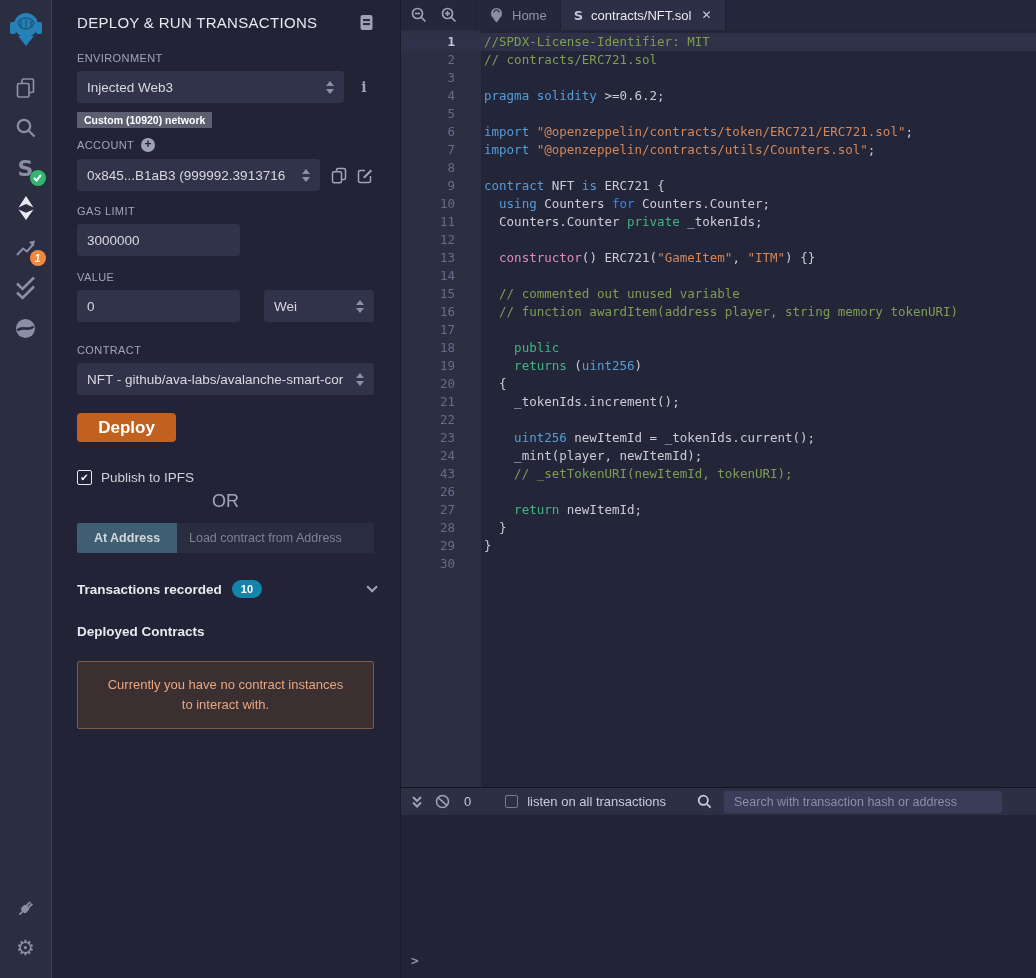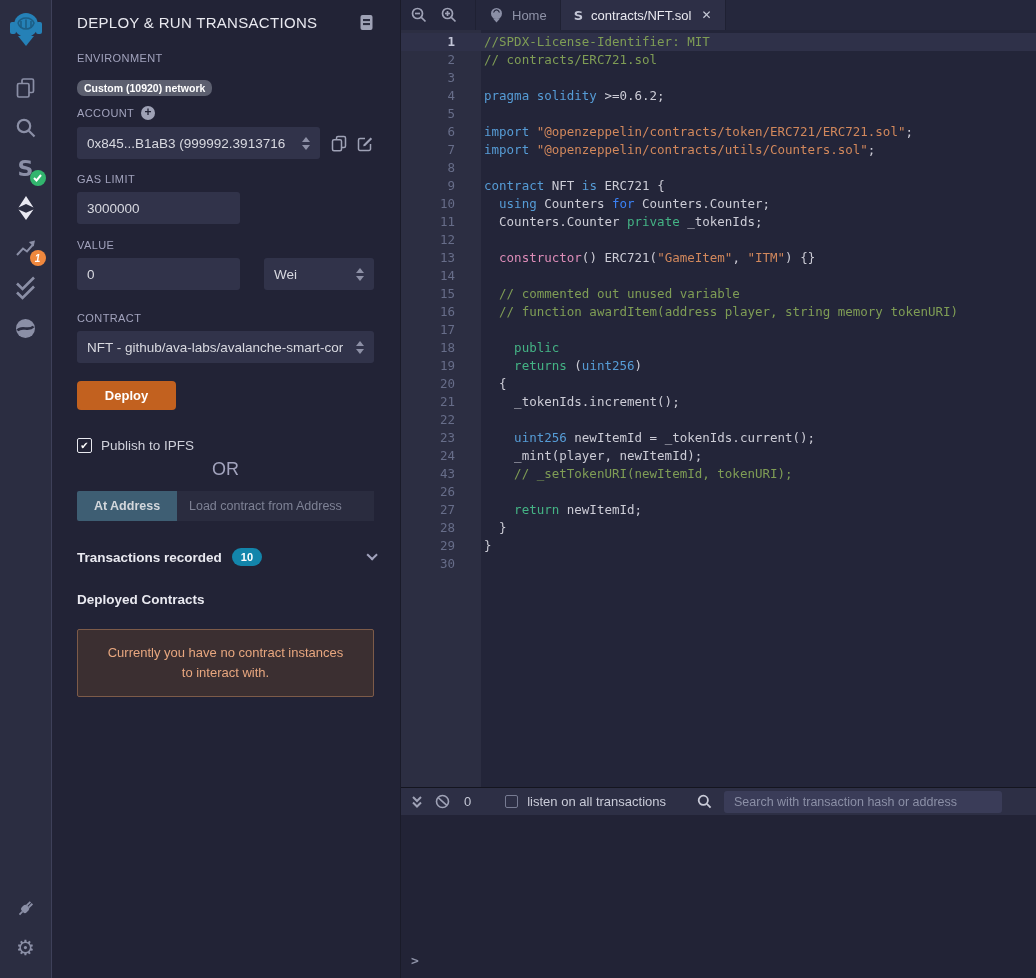--- a/index.html
+++ b/index.html
@@ -32,27 +32,27 @@
   .select, .tinput { background:#31334a; border:none; border-radius:3px; height:32px;
     color:#d8d9e0; font-size:13.5px; padding:0 10px; display:flex; align-items:center;
     font-family:"Liberation Sans", sans-serif; }
   .select { justify-content:space-between; cursor:pointer; }
   .sel-arrows { display:flex; flex-direction:column; gap:3px; margin-left:6px; flex-shrink:0; }
   .sel-arrows i { display:block; width:0; height:0; border-left:4px solid transparent; border-right:4px solid transparent; }
   .sel-arrows .up { border-bottom:5px solid #8d90a6; }
   .sel-arrows .dn { border-top:5px solid #8d90a6; }
   .row { display:flex; align-items:center; }
   .net-badge { display:inline-block; background:#5c5f6f; color:#fff; font-size:10.5px; font-weight:bold;
-    border-radius:7px; padding:2px 7px; margin-top:9px; align-self:flex-start; }
+    border-radius:0; padding:2px 7px; margin-top:9px; align-self:flex-start; }
   .plus-circle { width:14px; height:14px; border-radius:50%; background:#9fa2b6; color:#222336;
     font-size:12px; font-weight:bold; line-height:13px; text-align:center; cursor:pointer; }
   .i-icon { font-family:"DejaVu Serif", serif; font-weight:bold; font-size:14px; color:#9fa2b6;
     width:20px; text-align:center; cursor:pointer; }
   .deploy-btn { margin-top:18px; width:99px; height:29px; background:#c2611f; border:none; border-radius:4px;
-    color:#fff; font-weight:bold; font-size:13px; cursor:pointer; font-family:"Liberation Sans", sans-serif; }
+    color:#fff; font-weight:bold; font-size:17px; cursor:pointer; font-family:"Liberation Sans", sans-serif; }
   .checkbox { width:15px; height:15px; border:1px solid #e8e8ef; border-radius:2px; background:#222336;
     display:flex; align-items:center; justify-content:center; cursor:pointer; flex-shrink:0; }
   .checkbox.checked::after { content:"✔"; font-family:"DejaVu Sans", sans-serif; color:#fff; font-size:10px; }
   .publish-row { margin-top:28px; display:flex; align-items:center; gap:9px; font-size:13.5px; color:#cfd0da; }
   .or { margin-top:6px; text-align:center; color:#a2a3bd; font-size:18px; }
   .ataddr-row { margin-top:11px; display:flex; height:30px; }
   .ataddr-btn { width:100px; background:#3e5e73; border:none; border-radius:2px 0 0 2px; color:#d3d7dc;
     font-weight:bold; font-size:12.5px; cursor:pointer; font-family:"Liberation Sans", sans-serif; }
   .ataddr-input { flex:1; background:#2a2c3f; border:none; color:#d8d9e0; font-size:12.5px; padding:0 12px;
     font-family:"Liberation Sans", sans-serif; }
@@ -196,20 +196,30 @@
         <svg width="15" height="17" viewBox="0 0 15 17">
             <rect x="1.5" y="1" width="12" height="15" rx="2" fill="#9fa2b6"></rect>
             <rect x="4" y="5" width="7" height="2.1" fill="#2a2c3f"></rect>
             <rect x="4" y="9" width="7" height="2.1" fill="#2a2c3f"></rect>
           </svg>
       </span>
     </div>
 
     <div class="fld-env">
       <div class="label lbl-gap">ENVIRONMENT</div>
+      <div class="row">
+        <div class="select" style="flex:1">
+          <span>Injected Web3</span>
+          <span class="sel-arrows">
+              <i class="up"></i>
+              <i class="dn"></i>
+            </span>
+        </div>
+        <span class="i-icon" style="margin-left:10px">i</span>
+      </div>
       <span class="net-badge">Custom (10920) network</span>
     </div>
 
     <div class="fld" style="margin-top:10px">
       <div class="label lbl-gap">
         <span>ACCOUNT</span>
         <span class="plus-circle">+</span>
       </div>
       <div class="row">
         <div class="select" style="flex:1">

